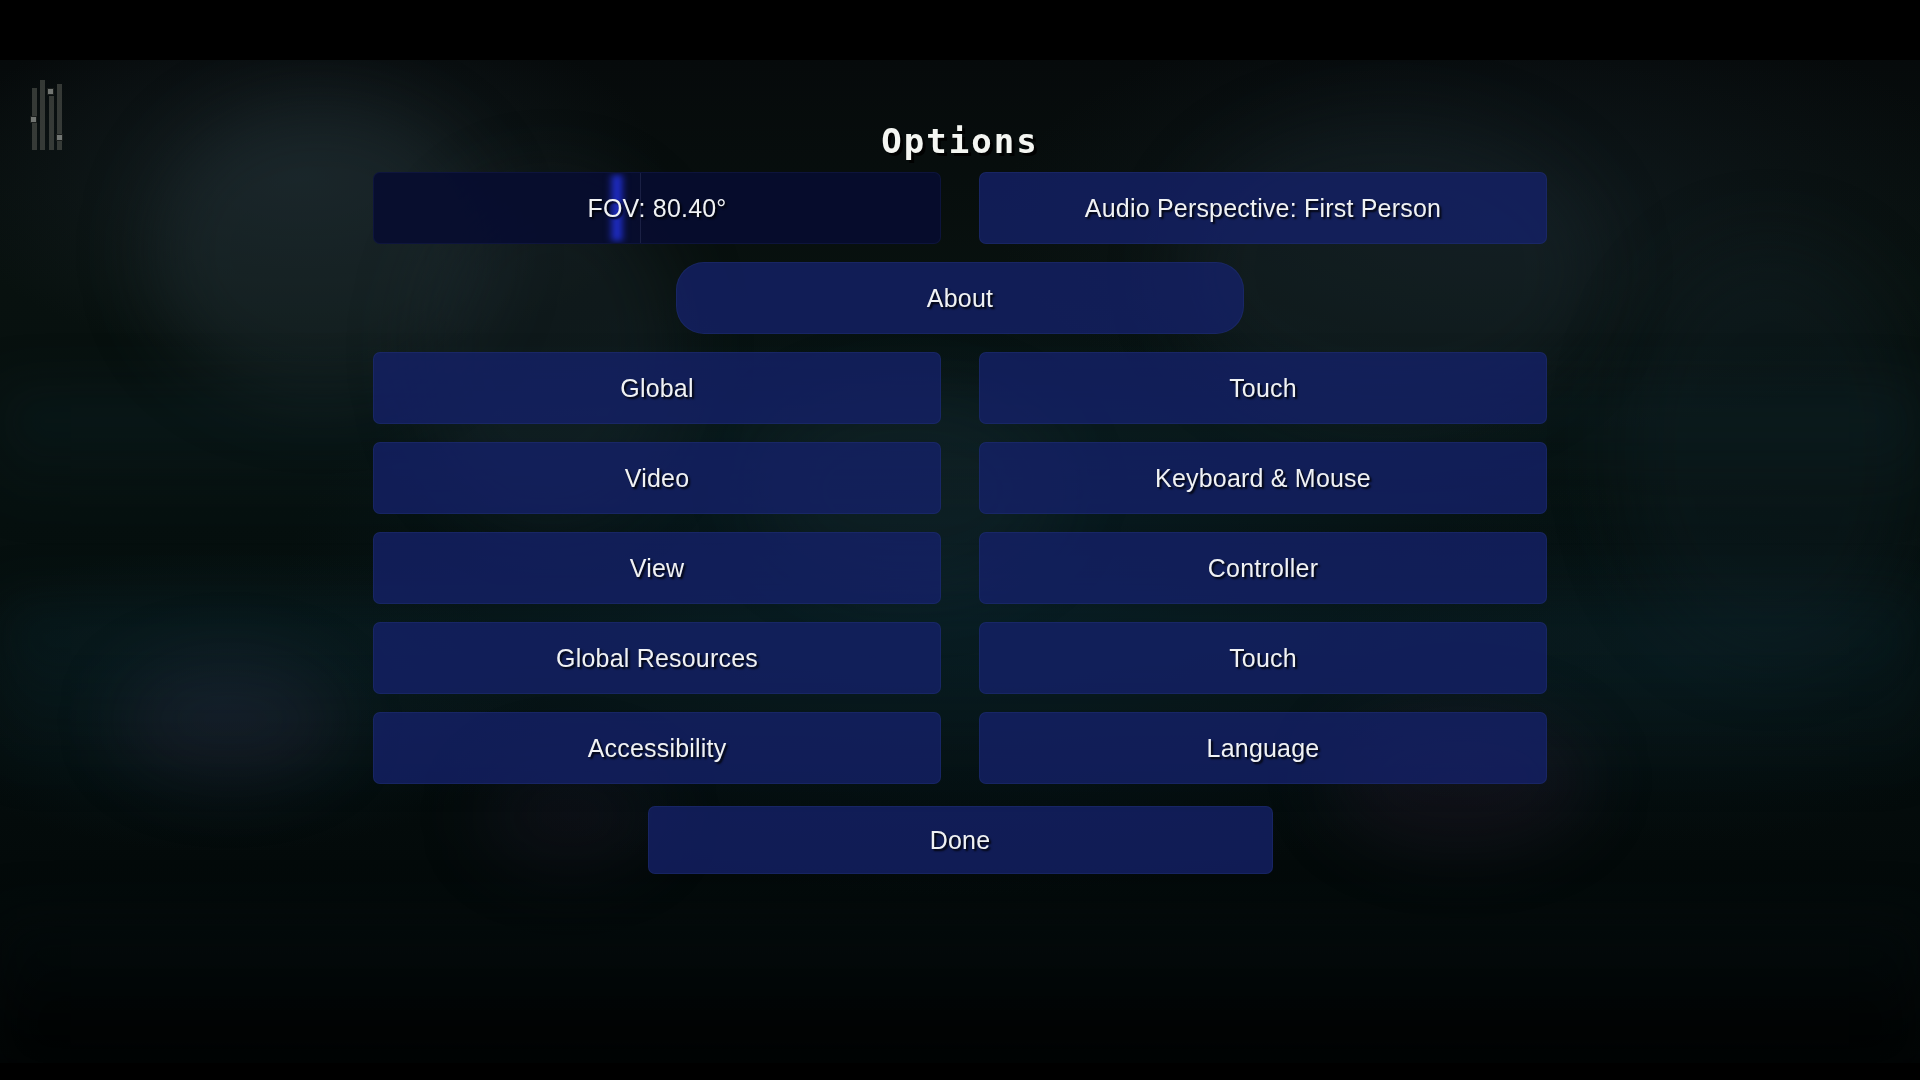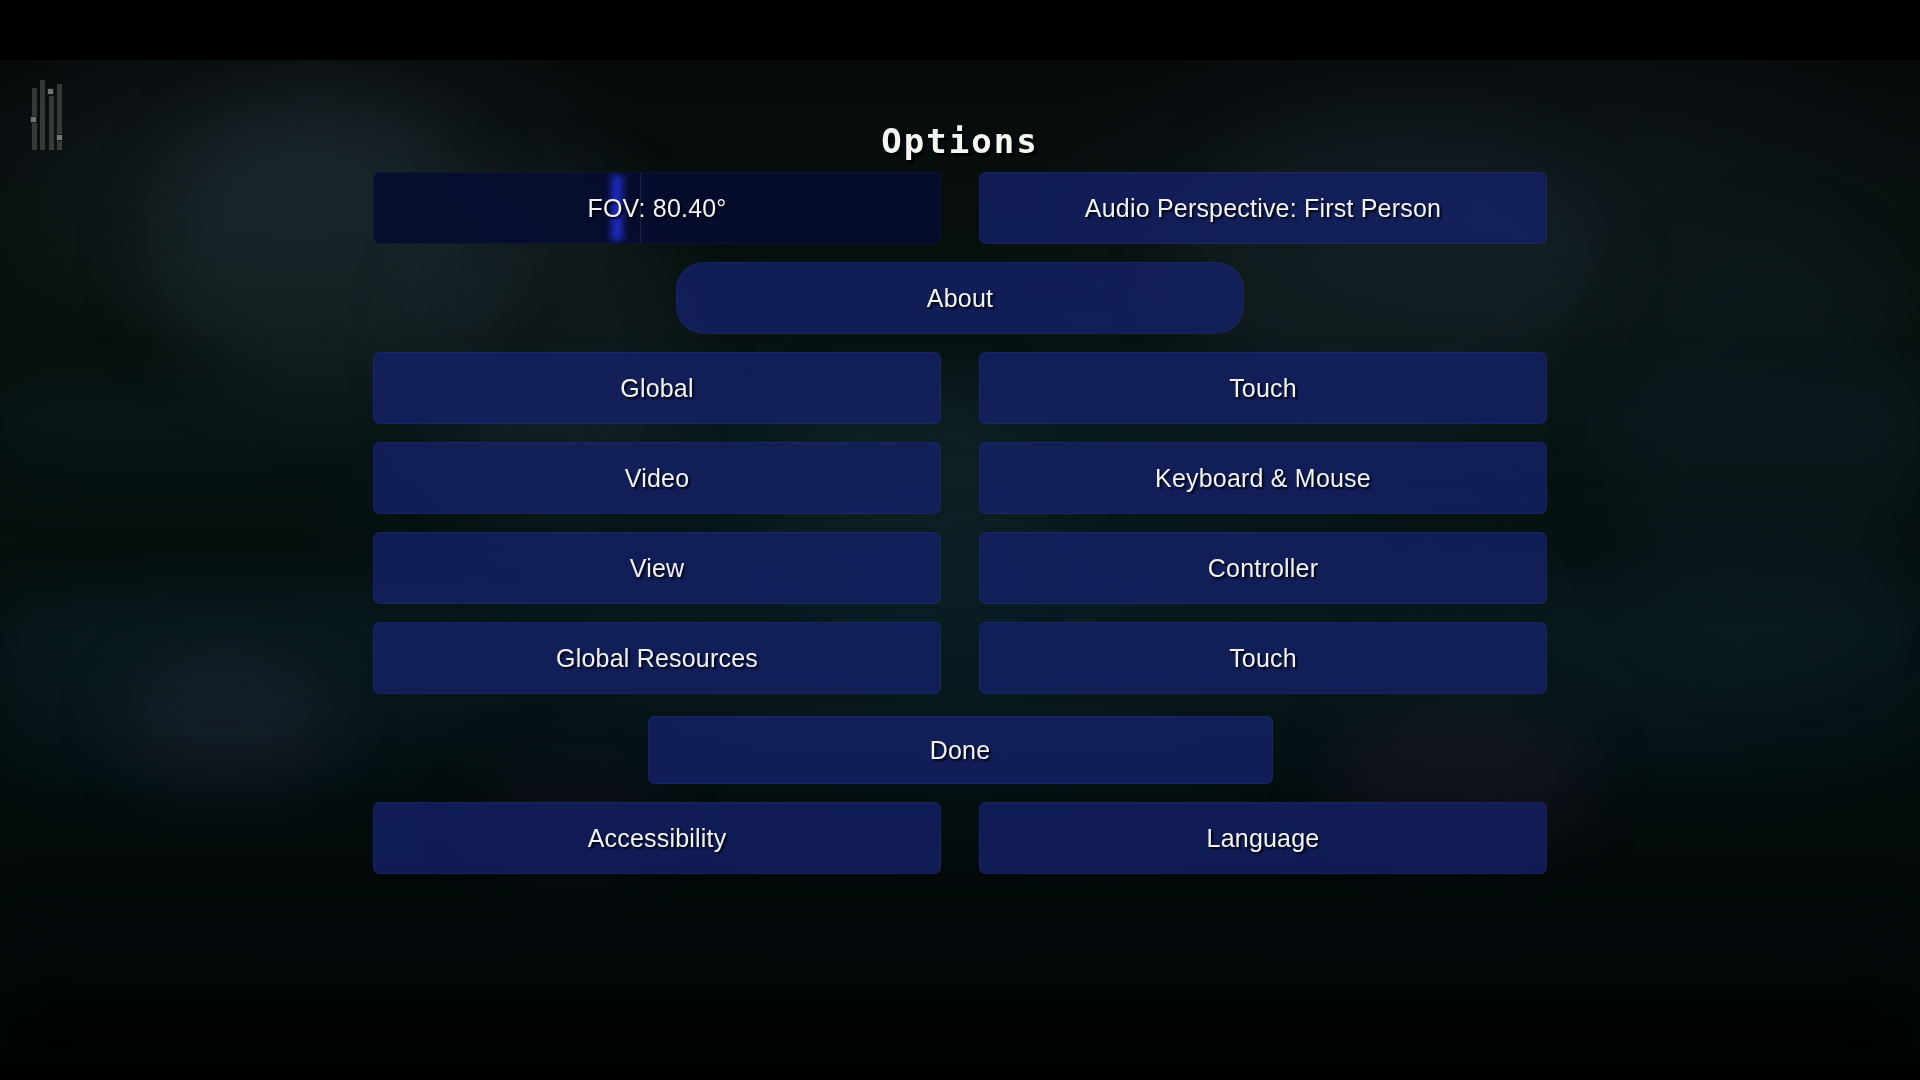--- a/index.html
+++ b/index.html
@@ -176,33 +176,33 @@
 
     <div class="row">
       <div class="btn half">
         <span class="btn-label">Global Resources</span>
       </div>
       <div class="btn half">
         <span class="btn-label">Touch</span>
       </div>
     </div>
 
+    <div class="row">
+      <div class="btn half">
+        <span class="btn-label">Accessibility</span>
+      </div>
+      <div class="btn half">
+        <span class="btn-label">Language</span>
+      </div>
+    </div>
+
     <div class="row single" style="margin-top:22px;">
       <div class="btn done">
         <span class="btn-label">Done</span>
       </div>
     </div>
 
-    <div class="row">
-      <div class="btn half">
-        <span class="btn-label">Accessibility</span>
-      </div>
-      <div class="btn half">
-        <span class="btn-label">Language</span>
-      </div>
-    </div>
-
   </div>
 
   <div class="letterbox" id="lb-top"></div>
   <div class="letterbox" id="lb-bottom"></div>
 
 </div>
 
 </body></html>

